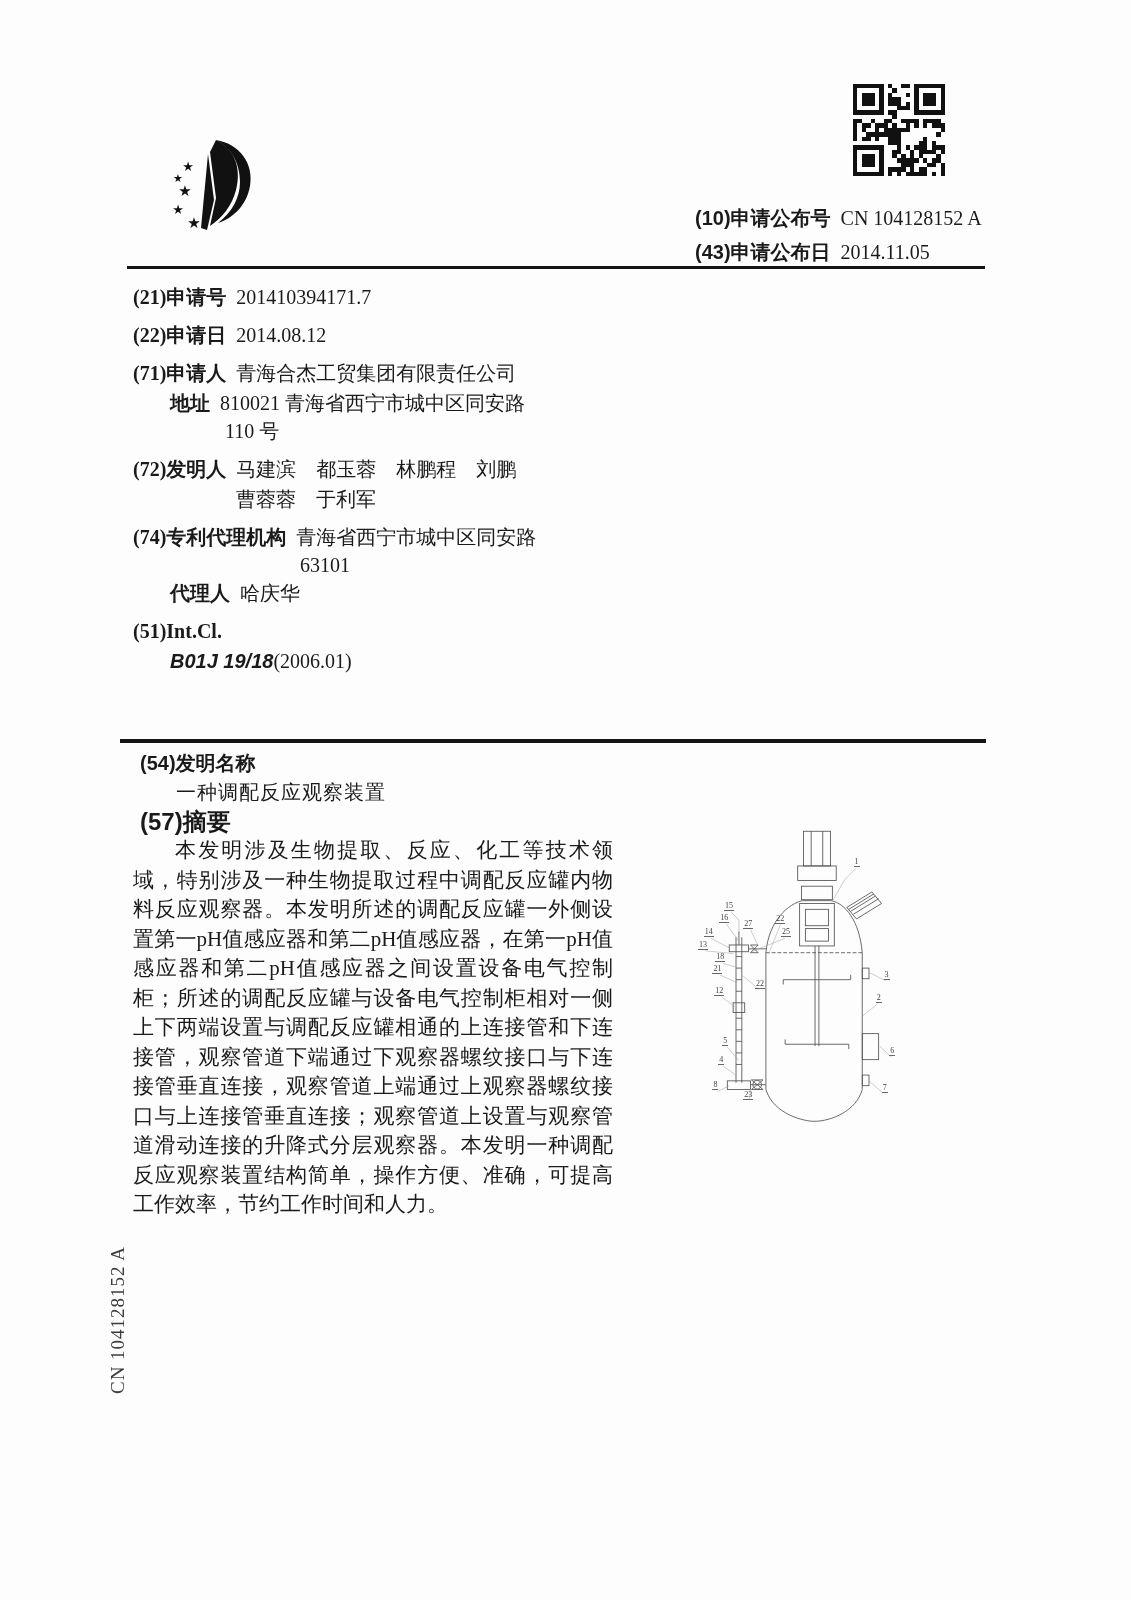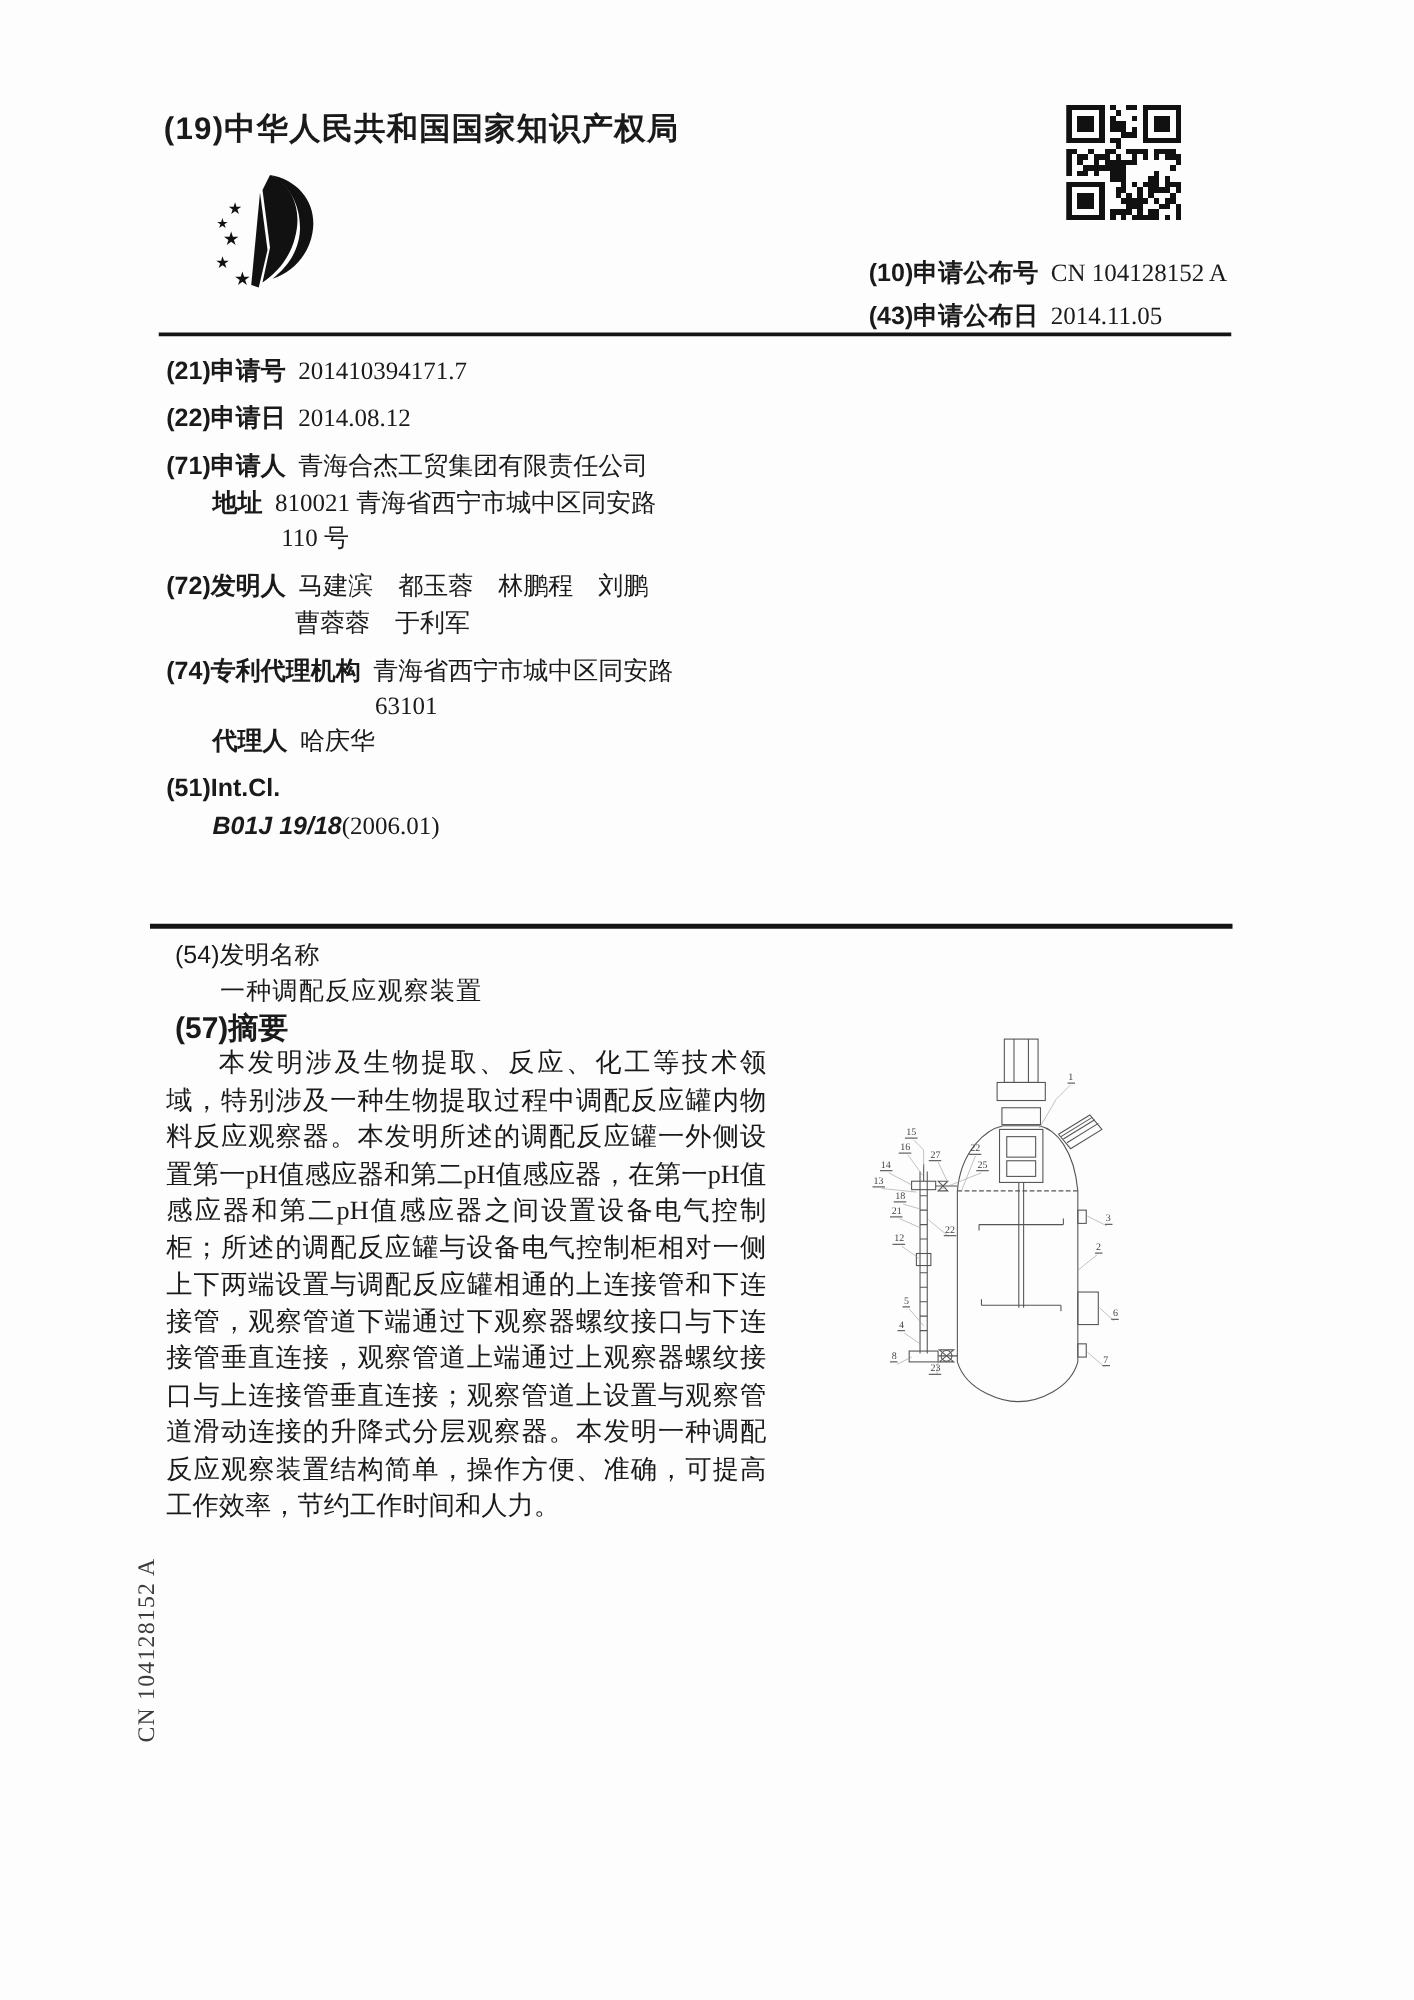--- a/index.html
+++ b/index.html
@@ -27,27 +27,27 @@
   .pub-line .lab{font-family:"Liberation Sans","DejaVu Sans",sans-serif;font-weight:bold;}
   .pub-line .val{font-family:"Liberation Serif","DejaVu Serif",serif;margin-left:10px;}
   .pub-no{top:205px;}
   .pub-date{top:239px;}
 
   .rule{background:#141414;}
   .rule-1{left:127px;top:266px;width:858px;height:3px;}
   .rule-2{left:120px;top:739px;width:866px;height:4px;}
 
   .biblio{left:133px;width:520px;font-size:20px;line-height:28px;}
-  .biblio .lab{font-family:Liberation Sans, sans-serif;font-weight:bold;margin-right:10px;}
+  .biblio .lab{font-family:Liberation Serif, serif;font-weight:bold;margin-right:10px;}
   .b-row{position:absolute;white-space:nowrap;}
 
   .pages-info{top:704px;right:146px;font-size:19px;letter-spacing:1px;}
 
   .sec54-label{left:140px;top:750px;font-size:20px;}
-  .sec54-label .lab{font-family:"Liberation Sans","DejaVu Sans",sans-serif;font-weight:normal;}
+  .sec54-label .lab{font-family:"Liberation Sans","DejaVu Sans",sans-serif;font-weight:bold;}
   .invention-title{left:176px;top:779px;font-size:20px;letter-spacing:1px;}
   .sec57-label{left:140px;top:806px;font-size:24px;}
   .sec57-label .lab{font-family:"Liberation Sans","DejaVu Sans",sans-serif;font-weight:bold;}
 
   .abstract{
     left:133px;top:836px;width:480px;
     font-size:21px;line-height:29.5px;
     text-align:justify;text-justify:inter-ideograph;
     text-indent:2em;
   }
@@ -67,21 +67,20 @@
     transform:rotate(-90deg);
     font-size:19px;color:#3c3c3c;letter-spacing:1px;
     text-align:center;white-space:nowrap;
   }
 </style>
 </head>
 <body>
 
 <div class="page">
 
-  <div class="abs office-line">(19)中华人民共和国国家知识产权局</div>
 
   <div class="abs logo">
     <svg viewBox="0 0 105 105">
       <g fill="#111">
         <path d="M58,2 C76,10 84,30 78,52 C74,68 64,80 52,88 L58,60 L52,14 Z"></path>
         <path d="M58,2 C82,6 96,26 92,48 C89,66 76,80 60,85 C74,74 82,60 82,44 C82,24 72,9 58,2 Z"></path>
         <path d="M50,16 L56,62 L49,92 L43,90 Z"></path>
       </g>
       <g fill="#111" font-size="16" text-anchor="middle" font-family="'DejaVu Sans',sans-serif">
         <text x="20" y="44" font-size="11">★</text>

